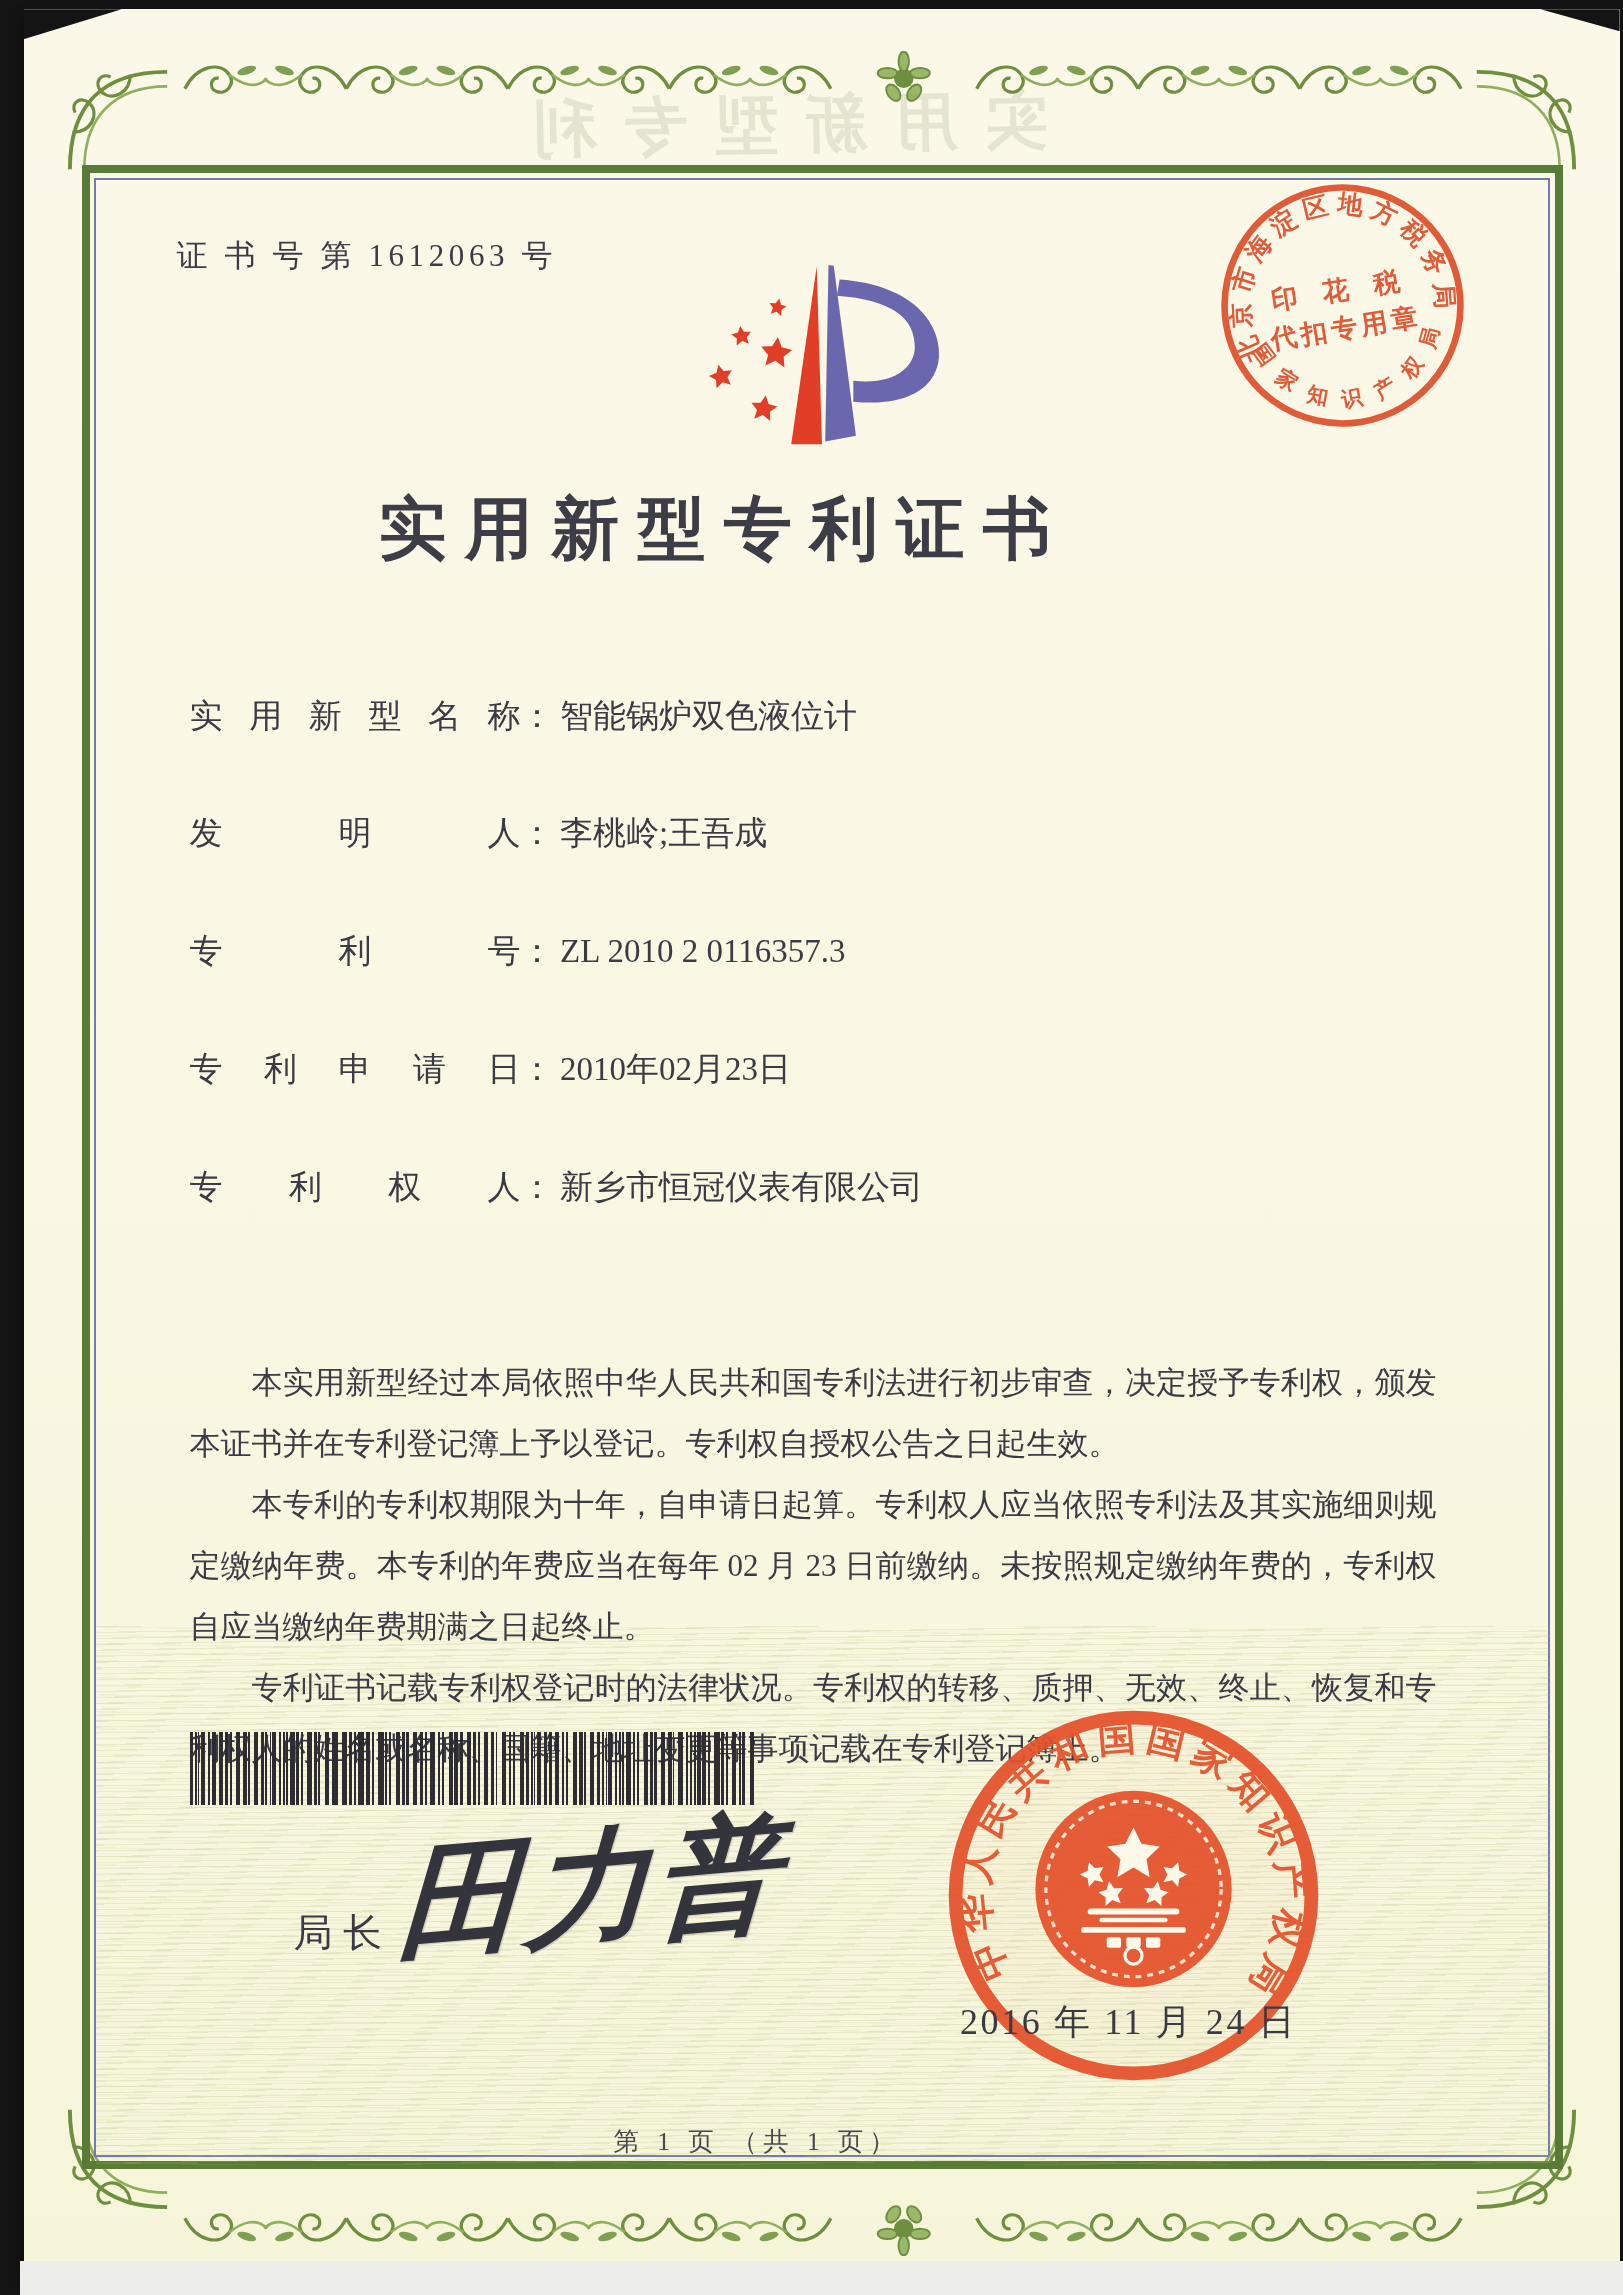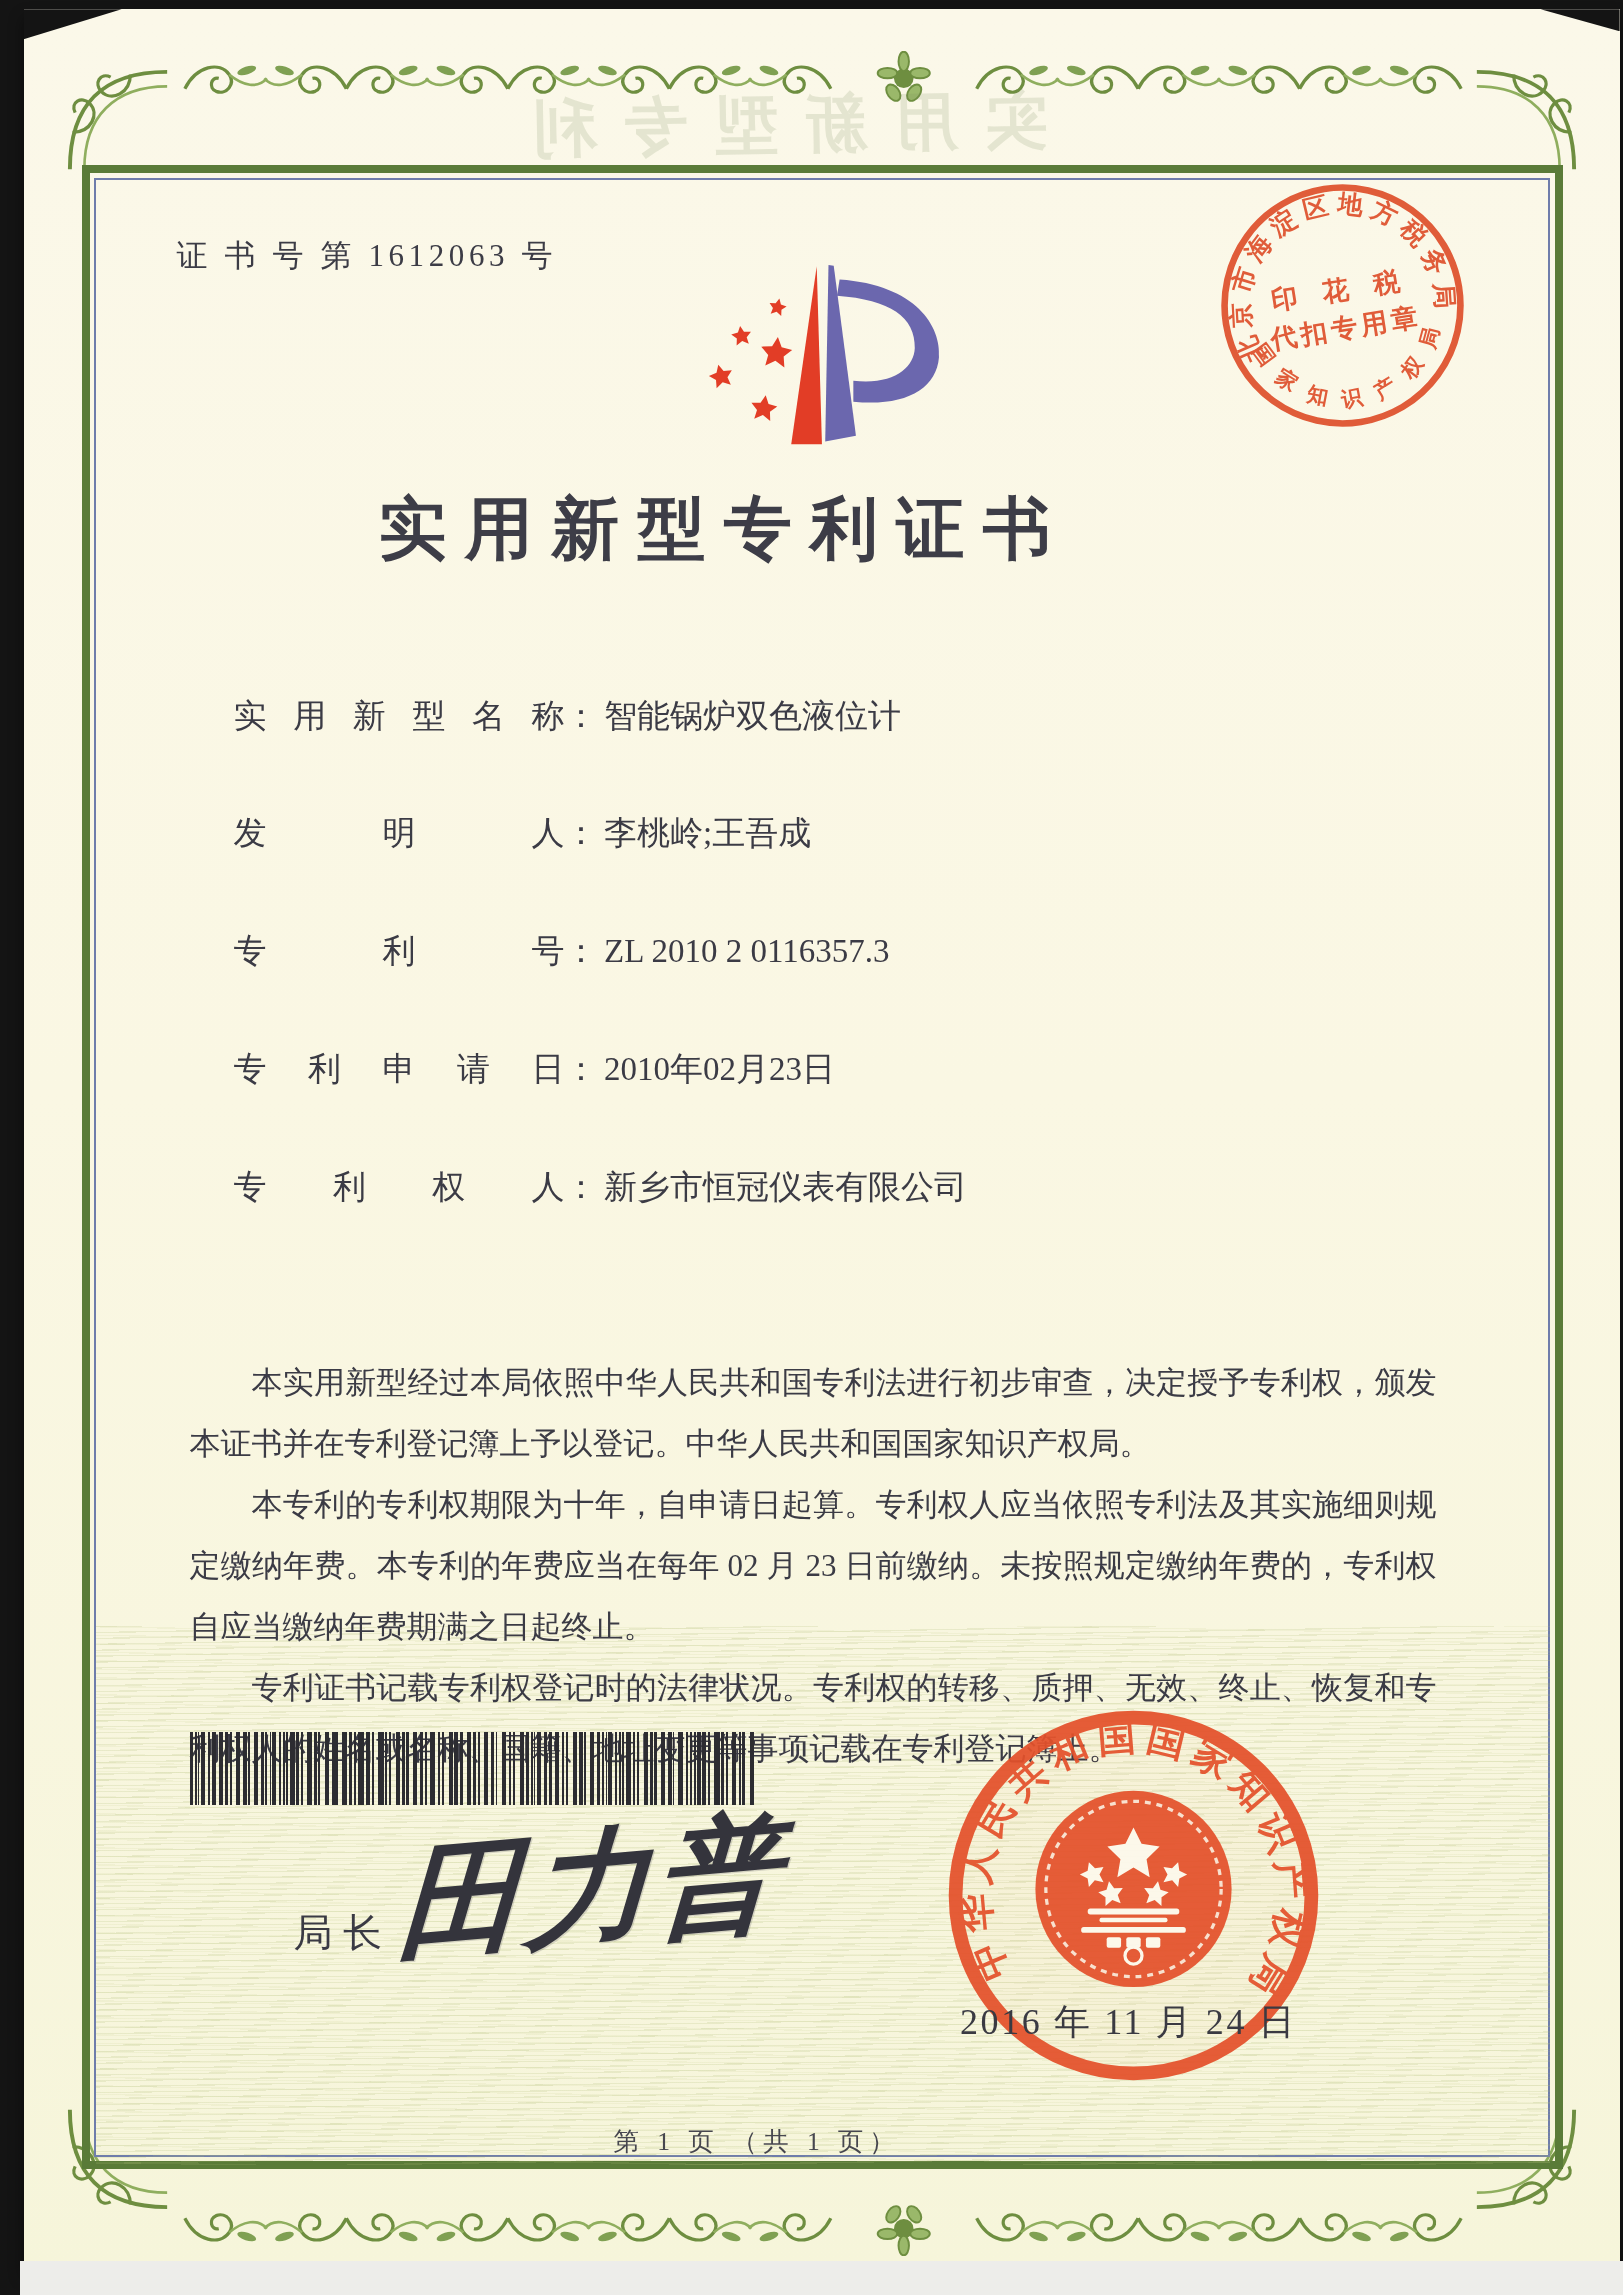--- a/index.html
+++ b/index.html
@@ -24,21 +24,21 @@
          pointer-events:none;}
   .ornament{position:absolute;pointer-events:none;}
   .ghost-title{position:absolute;left:393px;top:73px;width:720px;text-align:center;
                font-size:63px;font-weight:700;letter-spacing:27.5px;color:rgba(120,136,88,.17);
                transform:scaleX(-1) rotate(1deg);white-space:nowrap;}
   .cert-no{position:absolute;left:153px;top:226px;font-size:31px;letter-spacing:4.6px;color:#3c3c46;}
   .logo{position:absolute;left:605px;top:241px;}
   .tax-stamp{position:absolute;left:1186px;top:164px;transform:rotate(-9deg);opacity:.92;}
   .doc-title{position:absolute;left:0;top:475px;width:1382px;text-align:center;
              font-size:68px;font-weight:700;letter-spacing:18.3px;text-indent:18.3px;color:#3d3d47;}
-  .row{position:absolute;left:166px;font-size:33px;color:#3b3b45;white-space:nowrap;margin-left:44px;}
+  .row{position:absolute;left:166px;font-size:33px;color:#3b3b45;white-space:nowrap;}
   .row .flabel{display:inline-block;width:331px;text-align:justify;text-align-last:justify;vertical-align:bottom;}
   .row .colon{margin-right:6.5px;}
   .r0{top:685px}.r1{top:802px}.r2{top:920px}.r3{top:1038px}.r4{top:1156px}.r5{top:1274px}
   .paras{position:absolute;left:166px;top:1343px;width:1247px;font-size:31px;line-height:61px;
          text-align:justify;color:#3b3b45;}
   .paras p{margin:0;text-indent:2em;}
   .barcode{position:absolute;left:166px;top:1723px;width:564px;height:73px;
            background:
              repeating-linear-gradient(90deg,#2c2c31 0 2.6px,rgba(0,0,0,0) 2.6px 4.6px,#2c2c31 4.6px 6.5px,rgba(0,0,0,0) 6.5px 11px,#2c2c31 11px 15px,rgba(0,0,0,0) 15px 17.7px),
              repeating-linear-gradient(90deg,#2c2c31 0 2px,rgba(0,0,0,0) 2px 7.9px,#2c2c31 7.9px 9.2px,rgba(0,0,0,0) 9.2px 15.7px,rgba(0,0,0,0) 15.7px 24px);}
@@ -177,21 +177,21 @@
     <span class="flabel">专利号</span><span class="colon">：</span><span class="fvalue">ZL 2010 2 0116357.3</span>
   </div>
   <div class="row r3">
     <span class="flabel">专利申请日</span><span class="colon">：</span><span class="fvalue">2010年02月23日</span>
   </div>
   <div class="row r4">
     <span class="flabel">专利权人</span><span class="colon">：</span><span class="fvalue">新乡市恒冠仪表有限公司</span>
   </div>
 
   <div class="paras">
-    <p>本实用新型经过本局依照中华人民共和国专利法进行初步审查，决定授予专利权，颁发本证书并在专利登记簿上予以登记。中华人民共和国国家知识产权局。</p>
+    <p>本实用新型经过本局依照中华人民共和国专利法进行初步审查，决定授予专利权，颁发本证书并在专利登记簿上予以登记。专利权自授权公告之日起生效。</p>
     <p>本专利的专利权期限为十年，自申请日起算。专利权人应当依照专利法及其实施细则规定缴纳年费。本专利的年费应当在每年 02 月 23 日前缴纳。未按照规定缴纳年费的，专利权自应当缴纳年费期满之日起终止。</p>
     <p>专利证书记载专利权登记时的法律状况。专利权的转移、质押、无效、终止、恢复和专利权人的姓名或名称、国籍、地址变更等事项记载在专利登记簿上。</p>
   </div>
 
   <div class="barcode"></div>
 
   <div class="sig-label">局长</div>
   <div class="sig-name">田力普</div>
 
   <svg class="office-seal" width="399" height="399" viewBox="0 0 610 610">

